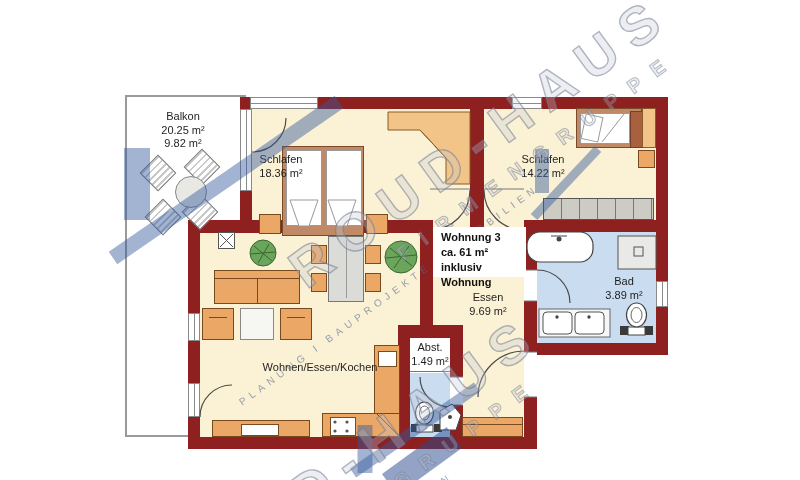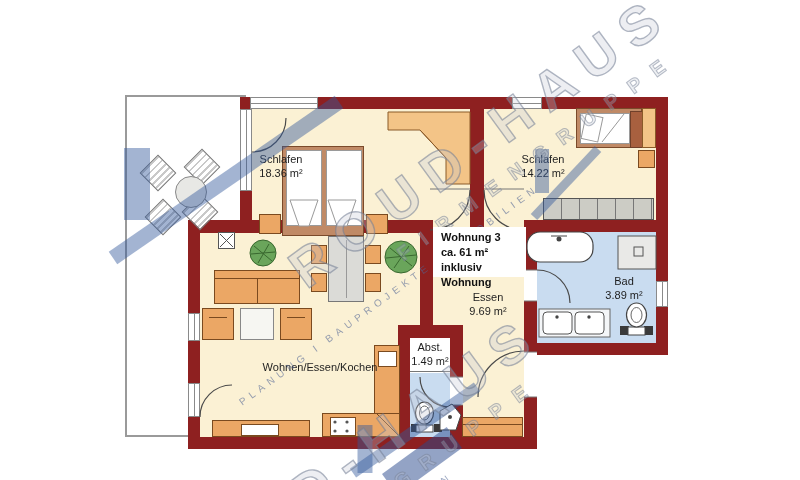--- a/index.html
+++ b/index.html
@@ -235,20 +235,25 @@
       <circle cx="401" cy="257" r="16" fill="#6aa55b" stroke="#39682f" stroke-width="1"></circle>
       <path d="M 390 248 L 412 266 M 394 268 L 409 246 M 386 258 L 416 255" stroke="#39682f" stroke-width="1" fill="none"></path>
     </g>
 
     <g>
       <polygon points="388,112 470,112 470,184 446,184 446,158 420,130 388,130" fill="#f3c487" stroke="#8a5a28" stroke-width="1"></polygon>
       <path d="M 420 130 L 446 158" stroke="#8a5a28" stroke-width="1"></path>
     </g>
   </svg>
 
+  <div class="lbl" style="left:183px;top:110px;">
+    <div>Balkon</div>
+    <div>20.25 m²</div>
+    <div>9.82 m²</div>
+  </div>
   <div class="lbl" style="left:281px;top:153px;">
     <div>Schlafen</div>
     <div>18.36 m²</div>
   </div>
   <div class="lbl" style="left:543px;top:153px;">
     <div>Schlafen</div>
     <div>14.22 m²</div>
   </div>
   <div class="lbl" style="left:624px;top:275px;">
     <div>Bad</div>

